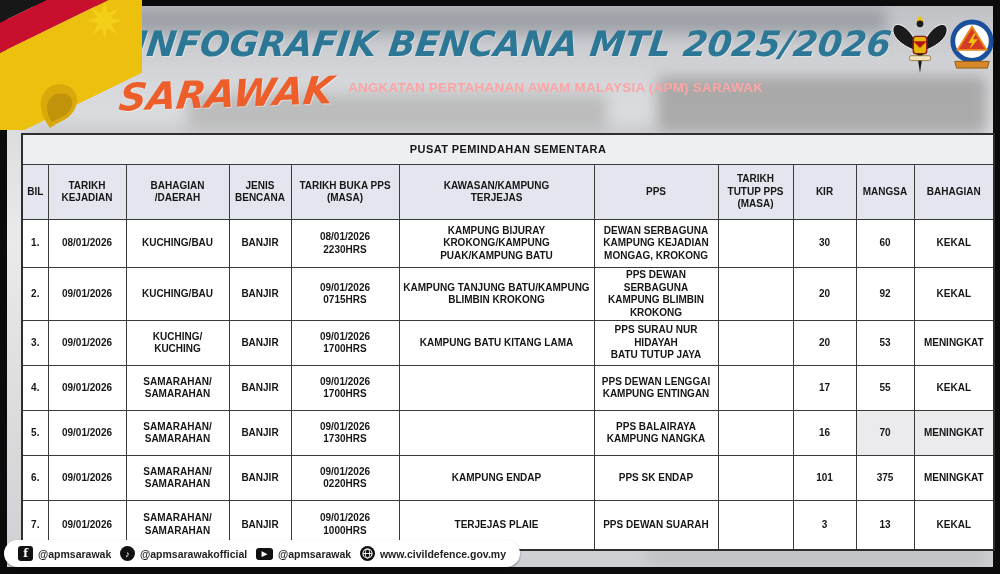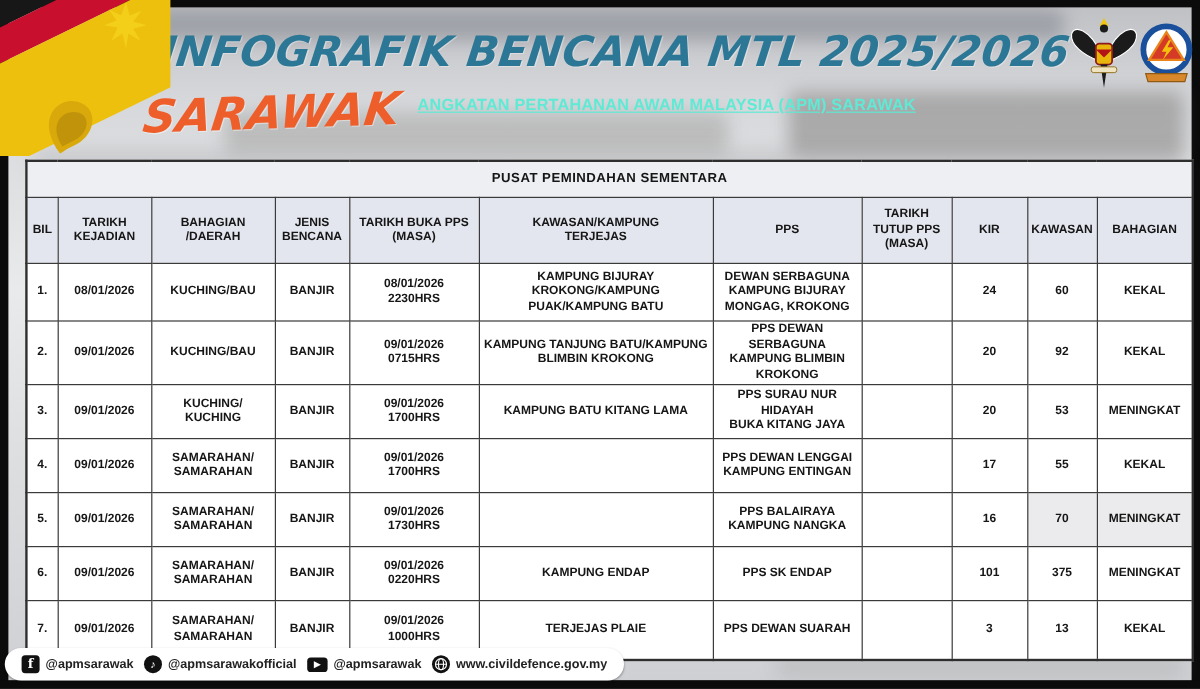--- a/index.html
+++ b/index.html
@@ -32,23 +32,22 @@
   }
   .hdr-region{
     position:absolute;left:120px;top:72px;
     font-family:"DejaVu Sans", sans-serif;
     font-size:38px;font-weight:800;font-style:italic;
     color:#ee5e2b;transform:skewX(-9deg) rotate(-2deg);white-space:nowrap;
     text-shadow:1px 1px 0 rgba(255,255,255,.4);
   }
   .hdr-sub{
     position:absolute;left:348px;top:80px;width:430px;
-    font-size:13.5px;font-weight:bold;color:#5eead4;white-space:nowrap;
+    font-size:13.5px;font-weight:bold;color:#fca5a5;white-space:nowrap;
     letter-spacing:.2px;
-    text-decoration:underline;
   }
   .flag{position:absolute;left:-8px;top:-10px;width:150px;height:140px;z-index:5;}
   .crest{position:absolute;left:891px;top:12px;width:58px;height:70px;z-index:4;}
   .apm-logo{position:absolute;left:948px;top:17px;width:48px;height:58px;z-index:4;}
 
   
   table.pps{
     position:absolute;left:21px;top:133px;width:972px;z-index:3;
     border-collapse:collapse;table-layout:fixed;
     background:#ffffff;border:2px solid #2e2e2e;
@@ -155,40 +154,40 @@
 BENCANA</th>
         <th>TARIKH BUKA PPS
 (MASA)</th>
         <th>KAWASAN/KAMPUNG
 TERJEJAS</th>
         <th>PPS</th>
         <th>TARIKH
 TUTUP PPS
 (MASA)</th>
         <th>KIR</th>
-        <th>KAWASAN</th>
+        <th>MANGSA</th>
         <th>BAHAGIAN</th>
       </tr>
   </thead>
   <tbody id="table-body">
       <tr style="height: 48px;">
         <td>1.</td>
         <td>08/01/2026</td>
         <td>KUCHING/BAU</td>
         <td>BANJIR</td>
         <td>08/01/2026
 2230HRS</td>
         <td>KAMPUNG BIJURAY
 KROKONG/KAMPUNG
 PUAK/KAMPUNG BATU</td>
         <td>DEWAN SERBAGUNA
-KAMPUNG BIJURAY
+KAMPUNG KEJADIAN
 MONGAG, KROKONG</td>
         <td></td>
-        <td>24</td>
+        <td>30</td>
         <td>60</td>
         <td>KEKAL</td>
       </tr>
       <tr style="height: 48px;">
         <td>2.</td>
         <td>09/01/2026</td>
         <td>KUCHING/BAU</td>
         <td>BANJIR</td>
         <td>09/01/2026
 0715HRS</td>
@@ -205,21 +204,21 @@
       <tr style="height: 45px;">
         <td>3.</td>
         <td>09/01/2026</td>
         <td>KUCHING/
 KUCHING</td>
         <td>BANJIR</td>
         <td>09/01/2026
 1700HRS</td>
         <td>KAMPUNG BATU KITANG LAMA</td>
         <td>PPS SURAU NUR HIDAYAH
-BUKA KITANG JAYA</td>
+BATU TUTUP JAYA</td>
         <td></td>
         <td>20</td>
         <td>53</td>
         <td>MENINGKAT</td>
       </tr>
       <tr style="height: 45px;">
         <td>4.</td>
         <td>09/01/2026</td>
         <td>SAMARAHAN/
 SAMARAHAN</td>

